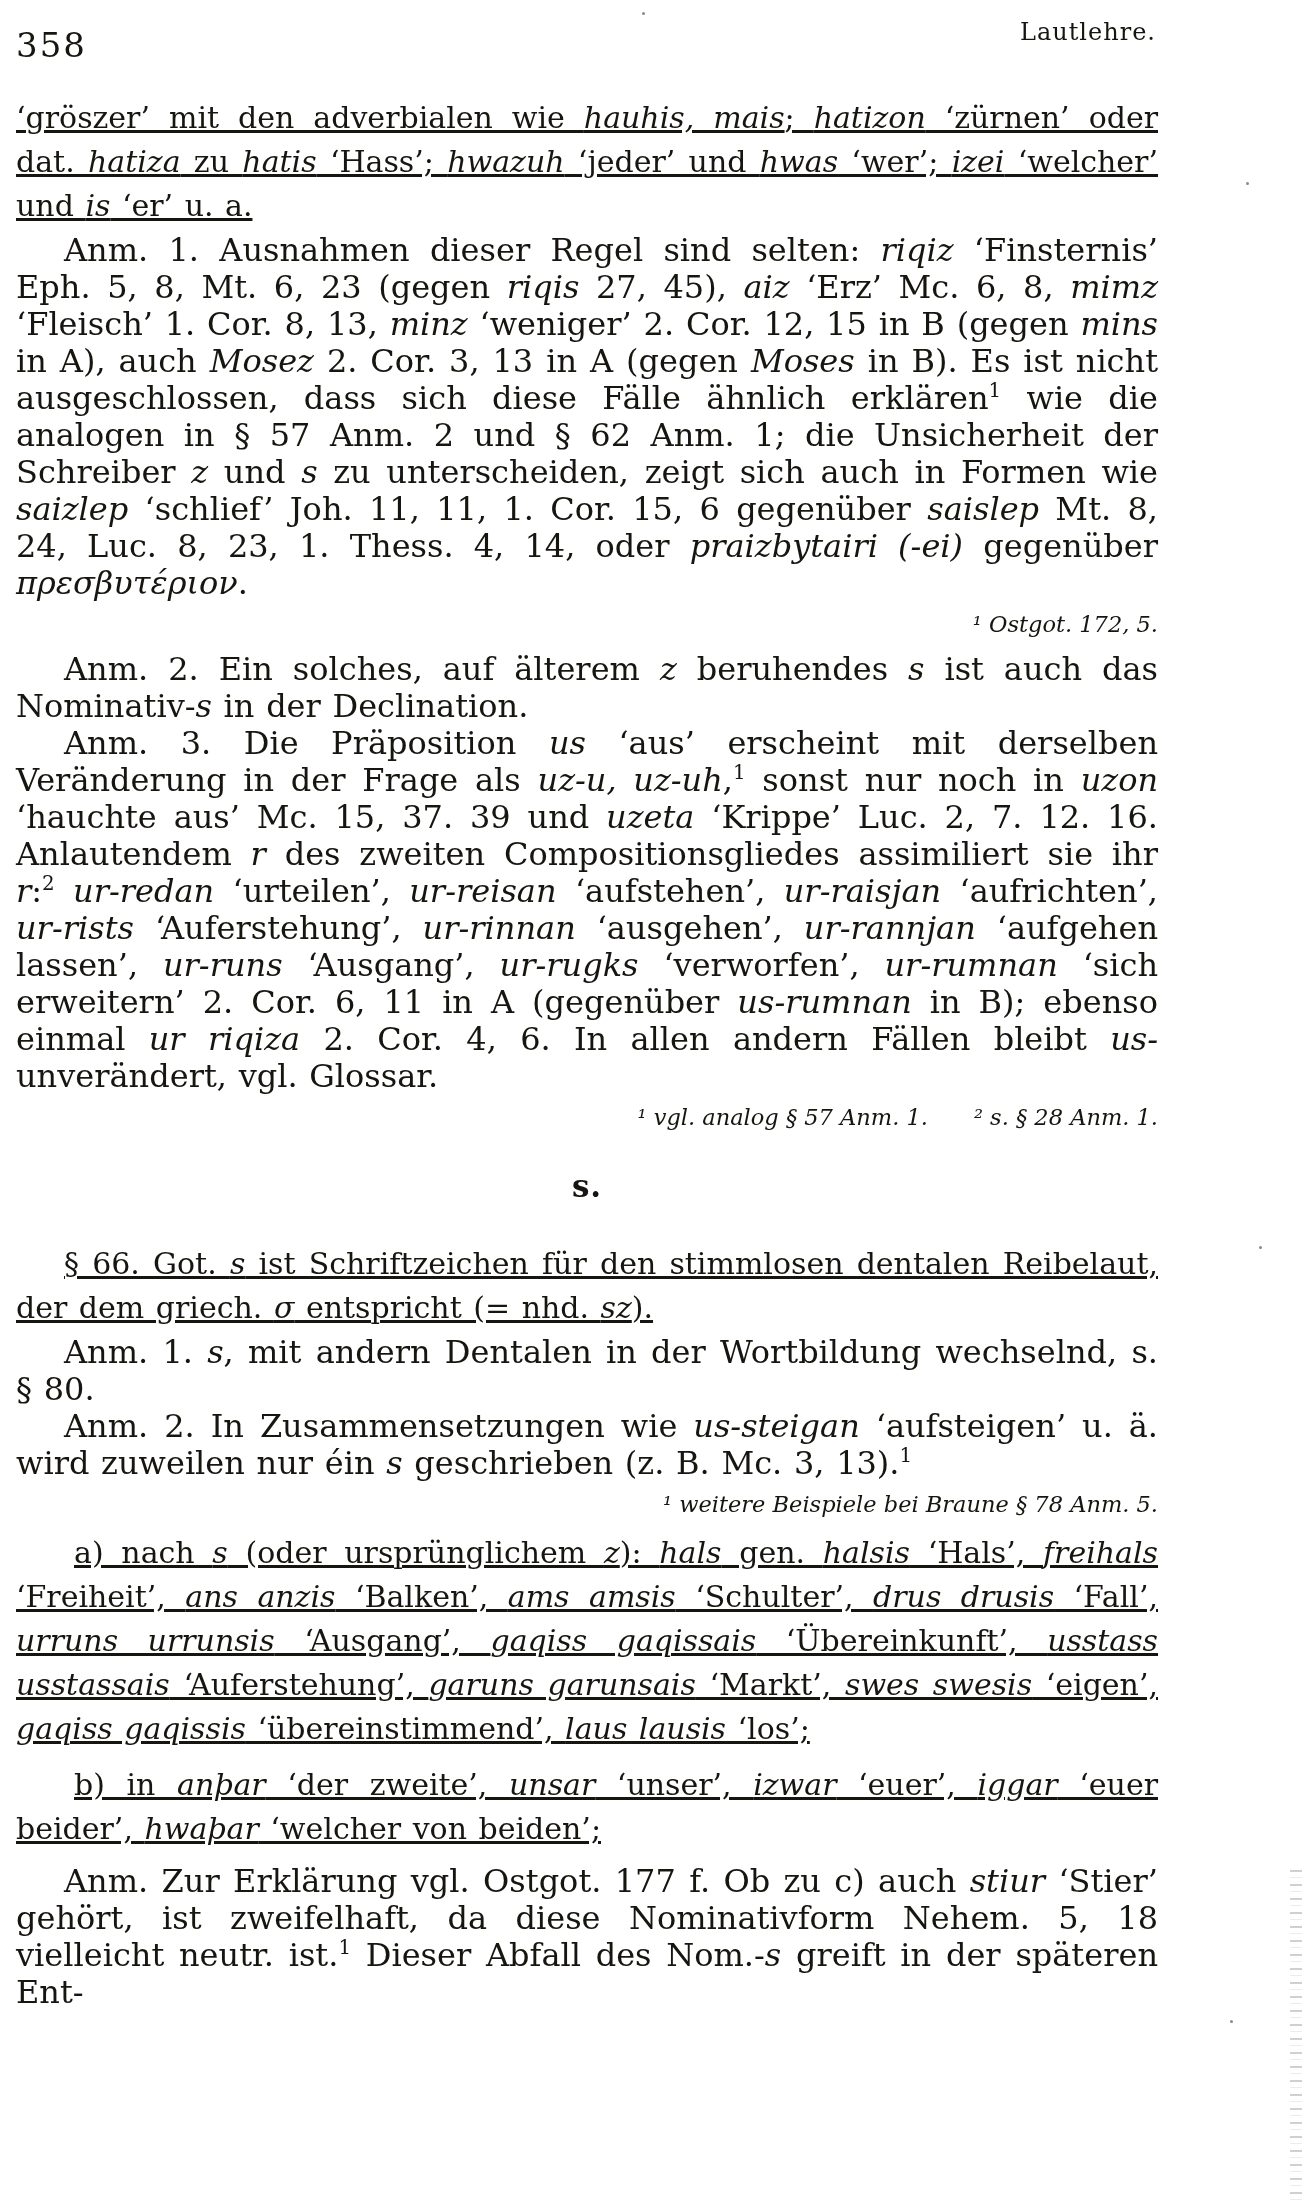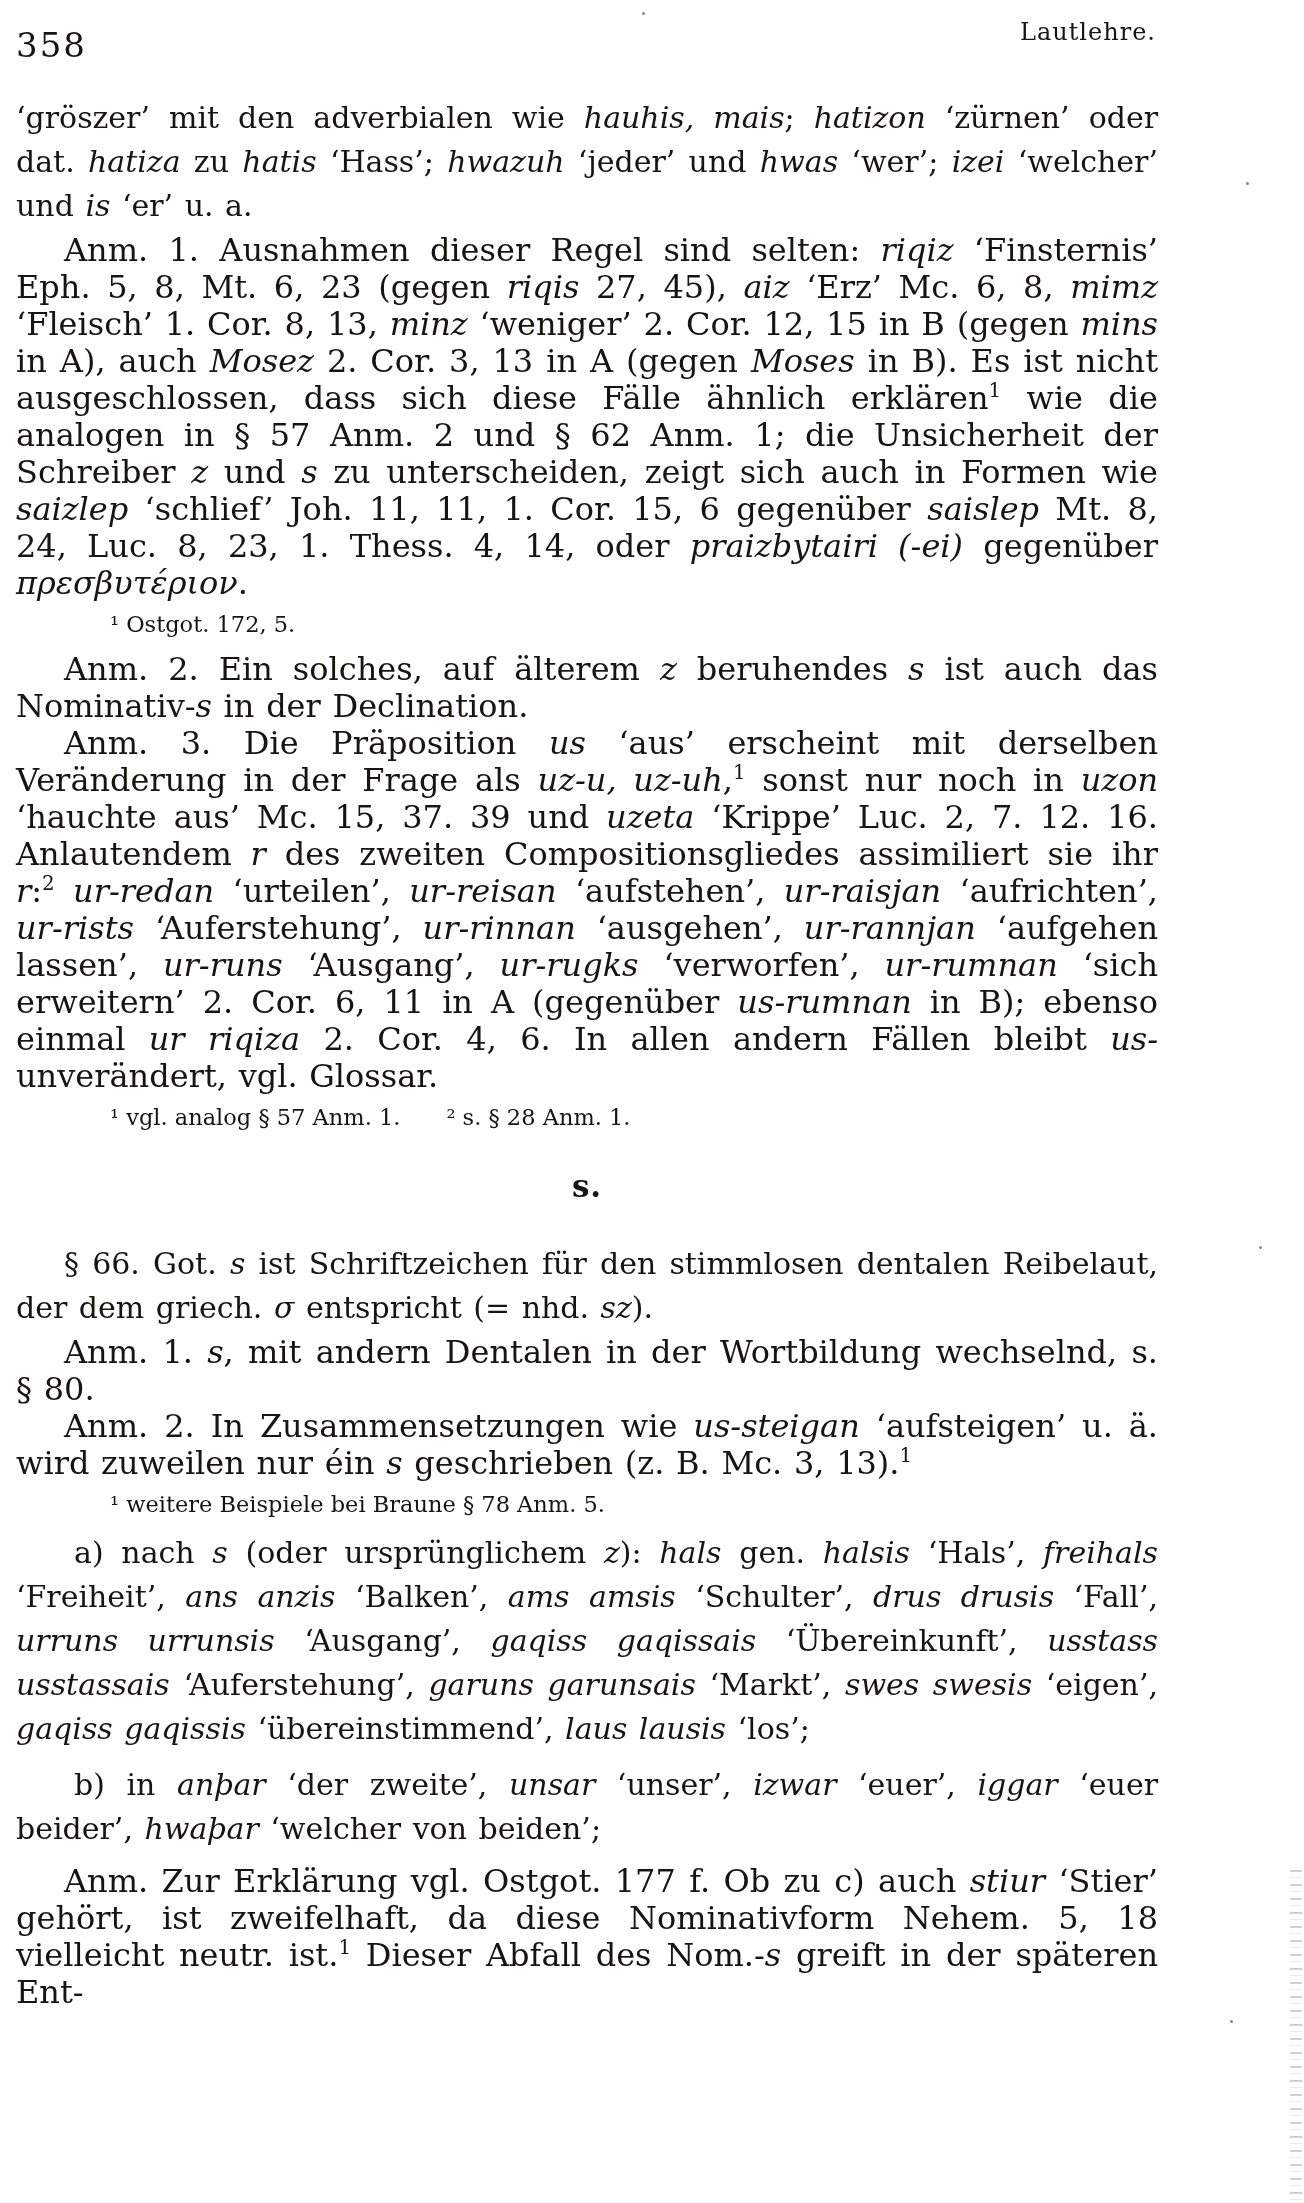--- a/index.html
+++ b/index.html
@@ -29,32 +29,34 @@
 
   .column {
     margin:24px 146px 0 16px; 
   }
 
   p { margin:0; }
   .blk-body {
     font-size:30px; line-height:44px;
     text-align:justify; word-spacing:2px;
     margin-bottom:4px;
+    text-decoration:underline;
   }
   .indent   { text-indent:48px; }
   .blk-item { text-indent:58px; }
   .blk-note {
     font-size:32px; line-height:37px;
     text-align:justify; word-spacing:1.5px;
   }
   .nindent { text-indent:48px; }
   .blk-fn {
     font-size:22.5px; line-height:30px;
-    padding-left:94px; text-align:left;
+    padding-left:94px; text-align:right;
     margin:7px 0 12px;
+    font-style:italic;
   }
   .blk-head {
     font-size:31px; font-weight:bold; text-align:center;
     margin:36px 0 38px; letter-spacing:1px;
   }
   .sp-sm { margin-top:12px; }
   .sp-md { margin-top:20px; }
   i { font-style:italic; }
   sup { font-size:0.62em; line-height:0; vertical-align:super; }
   .fngap { display:inline-block; width:46px; }

